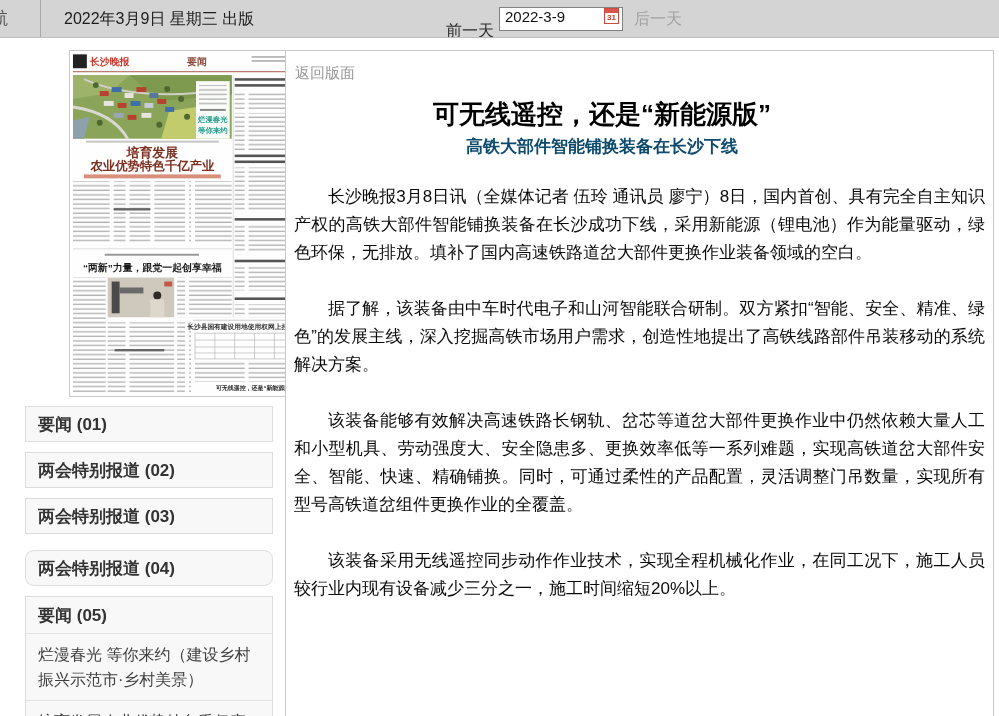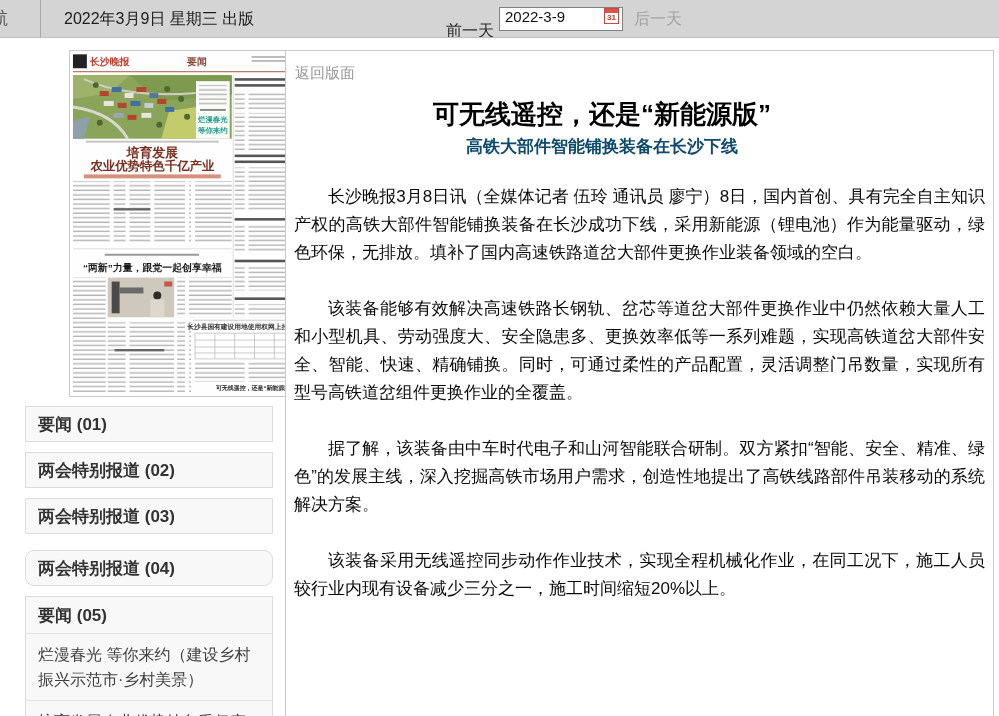--- a/index.html
+++ b/index.html
@@ -211,17 +211,17 @@
 </div>
 
 <div class="main-panel">
   <span class="back-link">返回版面</span>
   <div class="title-wrap">
     <div class="art-title">可无线遥控，还是“新能源版”</div>
     <div class="art-sub">高铁大部件智能铺换装备在长沙下线</div>
   </div>
   <div class="art-body">
     <p>长沙晚报3月8日讯（全媒体记者 伍玲 通讯员 廖宁）8日，国内首创、具有完全自主知识产权的高铁大部件智能铺换装备在长沙成功下线，采用新能源（锂电池）作为能量驱动，绿色环保，无排放。填补了国内高速铁路道岔大部件更换作业装备领域的空白。</p>
+    <p>据了解，该装备由中车时代电子和山河智能联合研制。双方紧扣“智能、安全、精准、绿色”的发展主线，深入挖掘高铁市场用户需求，创造性地提出了高铁线路部件吊装移动的系统解决方案。</p>
     <p>该装备能够有效解决高速铁路长钢轨、岔芯等道岔大部件更换作业中仍然依赖大量人工和小型机具、劳动强度大、安全隐患多、更换效率低等一系列难题，实现高铁道岔大部件安全、智能、快速、精确铺换。同时，可通过柔性的产品配置，灵活调整门吊数量，实现所有型号高铁道岔组件更换作业的全覆盖。</p>
-    <p>据了解，该装备由中车时代电子和山河智能联合研制。双方紧扣“智能、安全、精准、绿色”的发展主线，深入挖掘高铁市场用户需求，创造性地提出了高铁线路部件吊装移动的系统解决方案。</p>
     <p>该装备采用无线遥控同步动作作业技术，实现全程机械化作业，在同工况下，施工人员较行业内现有设备减少三分之一，施工时间缩短20%以上。</p>
   </div>
 </div>
 
 </body></html>

